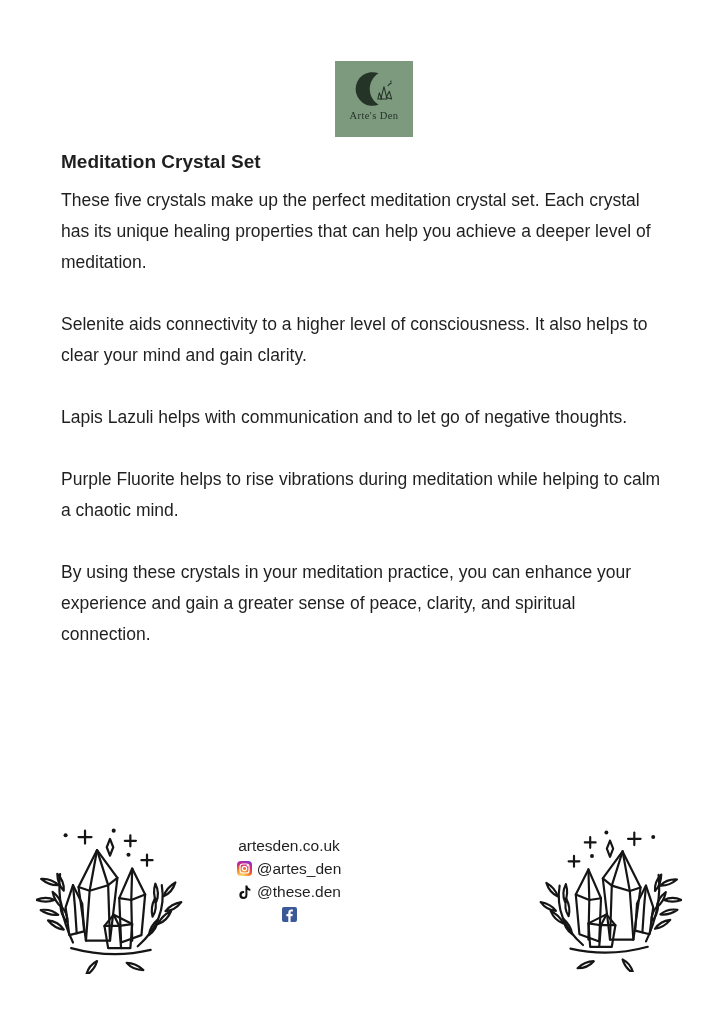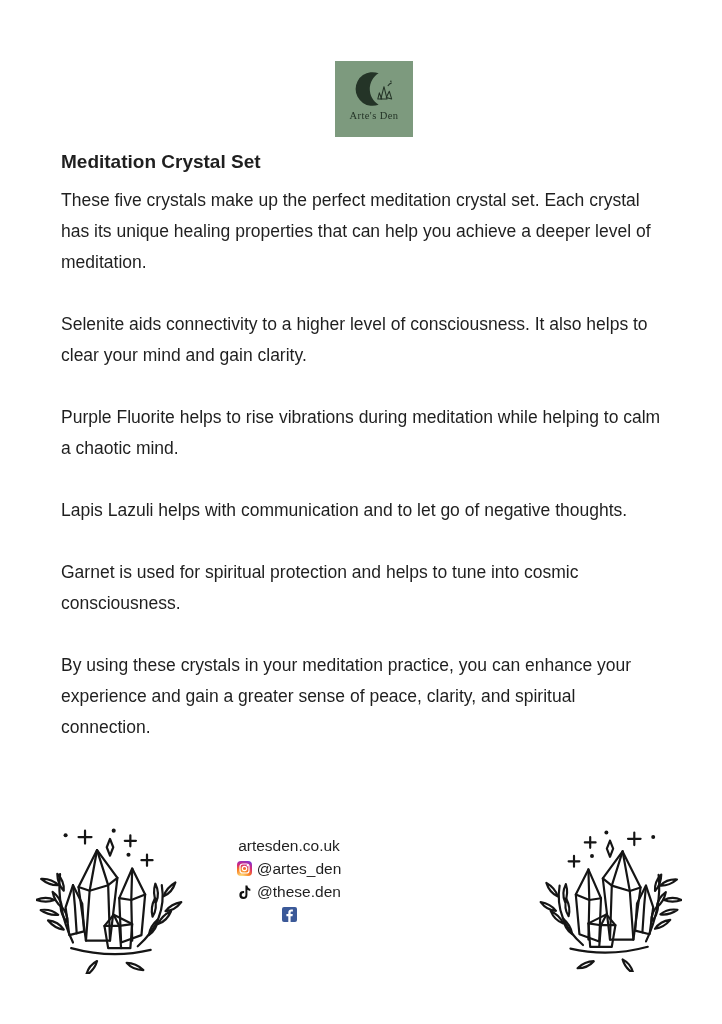--- a/index.html
+++ b/index.html
@@ -64,23 +64,22 @@
         <circle cx="52" cy="20" r="1" fill="#243427"></circle>
       </svg>
     </span>
     <div class="logo-text">Arte's Den</div>
   </div>
 
   <div class="content">
     <h1 class="doc-title">Meditation Crystal Set</h1>
     <p>These five crystals make up the perfect meditation crystal set. Each crystal has its unique healing properties that can help you achieve a deeper level of meditation.</p>
     <p>Selenite aids connectivity to a higher level of consciousness. It also helps to clear your mind and gain clarity.</p>
+    <p>Lapis Lazuli helps with communication and to let go of negative thoughts.</p>
     <p>Purple Fluorite helps to rise vibrations during meditation while helping to calm a chaotic mind.</p>
-    <p>Lapis Lazuli helps with communication and to let go of negative thoughts.</p>
-    <p>Garnet is used for spiritual protection and helps to tune into cosmic consciousness.</p>
     <p>By using these crystals in your meditation practice, you can enhance your experience and gain a greater sense of peace, clarity, and spiritual connection.</p>
   </div>
 
   <div class="footer">
     <div class="footer-row">
       <span>artesden.co.uk</span>
     </div>
     <div class="footer-row">
       <span class="icon">
         <svg width="15" height="15" viewBox="0 0 15 15">

